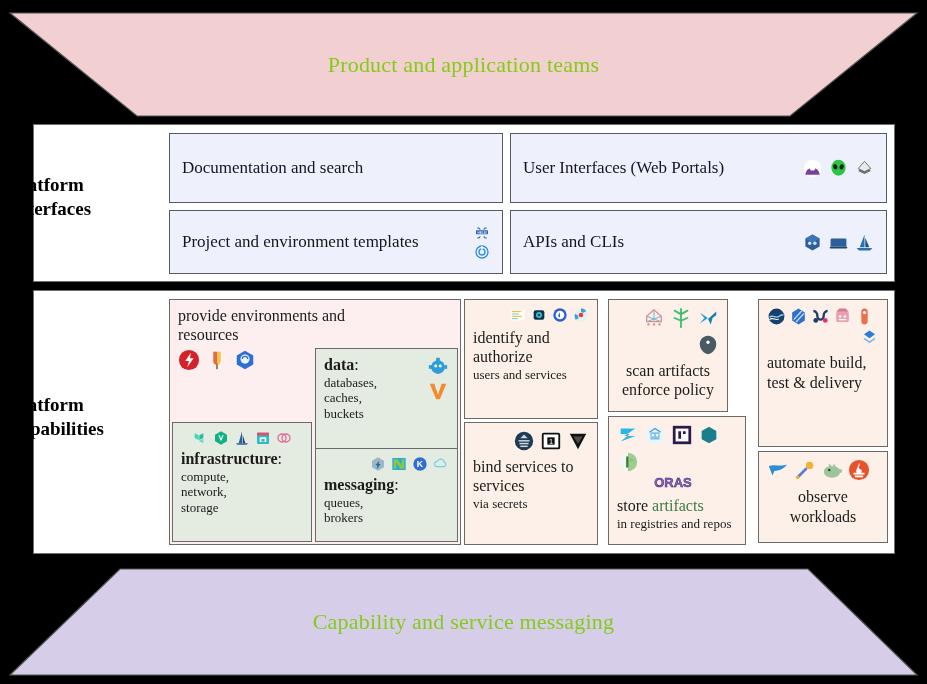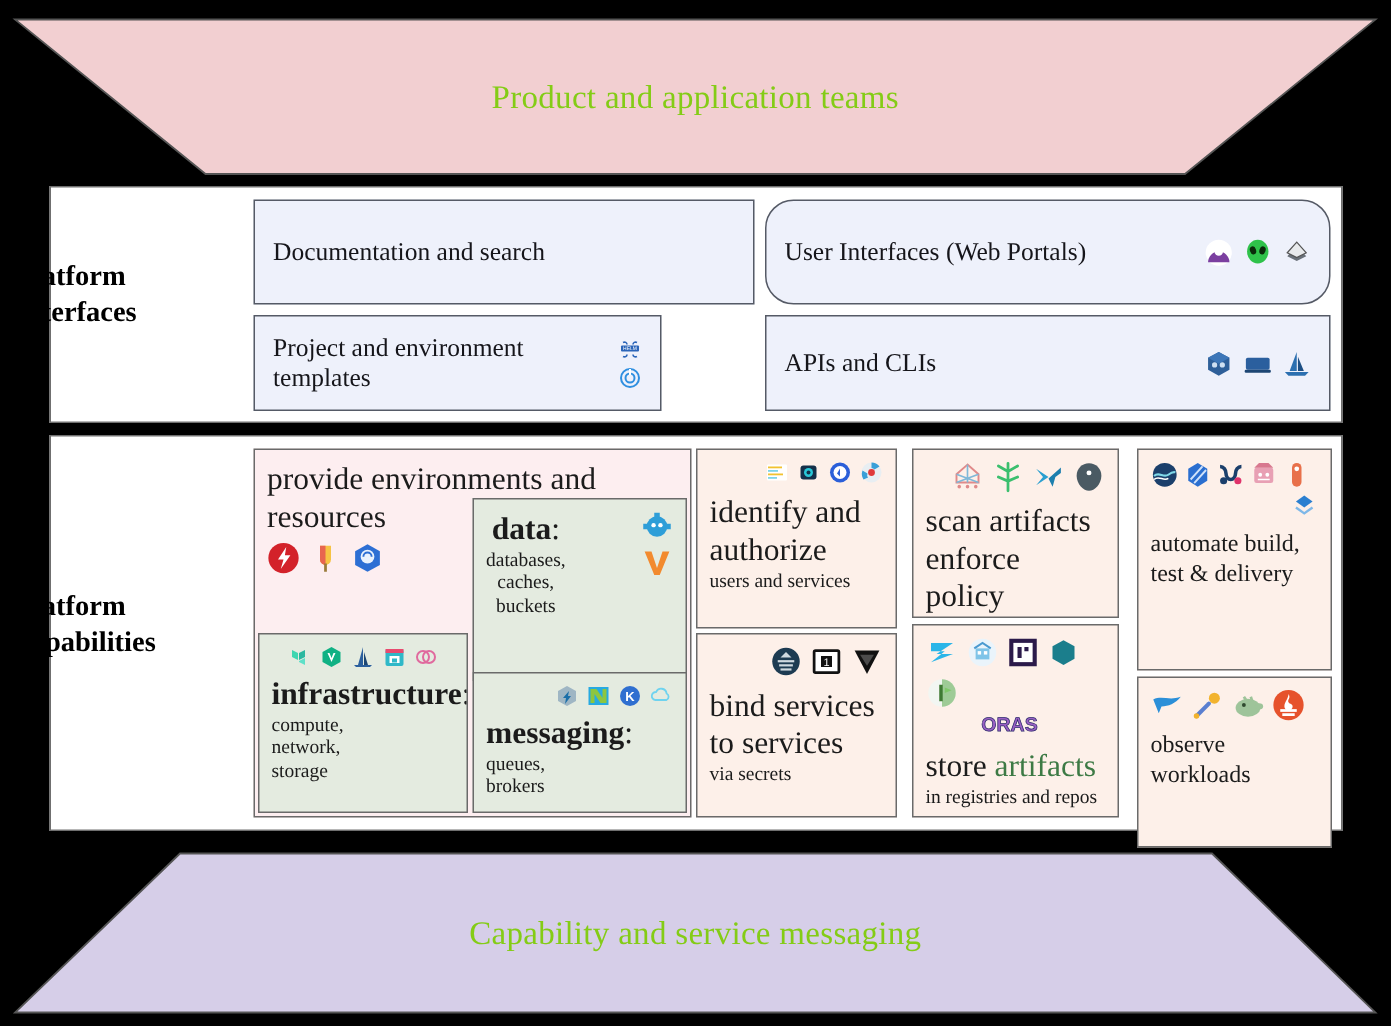--- a/index.html
+++ b/index.html
@@ -76,22 +76,22 @@
     color: #15151a;
     flex: 1 1 auto;
   }
   .iface-tile .t-icons {
     display: flex;
     align-items: center;
     gap: 7px;
     flex: 0 0 auto;
   }
   #tile-docs      { left: 169px; top: 133px; width: 334px; height: 70px; }
-  #tile-portals   { left: 510px; top: 133px; width: 377px; height: 70px; border-radius: 19px; }
-  #tile-templates { left: 169px; top: 210px; width: 272px; height: 64px; }
+  #tile-portals   { left: 510px; top: 133px; width: 377px; height: 70px; }
+  #tile-templates { left: 169px; top: 210px; width: 334px; height: 64px; }
   #tile-apis      { left: 510px; top: 210px; width: 377px; height: 64px; }
 
   #tile-templates .t-icons {
     flex-direction: column;
     gap: 3px;
     align-self: center;
   }
 
   
   .cap {
@@ -99,48 +99,48 @@
     box-sizing: border-box;
     border: 1px solid #6a6a6a;
     padding: 7px 8px;
     overflow: hidden;
   }
   .cap-pink  { background: #fdeef0; }
   .cap-green { background: #e4ebe0; }
   .cap-cream { background: #fdf0e9; }
 
   .cap .heading {
-    font-size: 21px;
+    font-size: 16px;
     color: #1b1b1b;
     line-height: 1.18;
   }
   .cap .heading b { font-weight: bold; }
   .cap .sub {
     font-size: 13px;
     color: #1b1b1b;
     line-height: 1.2;
   }
   .cap .icons {
     display: flex;
     align-items: center;
     gap: 6px;
     flex-wrap: wrap;
   }
 
   #cap-environments { left: 169px; top: 299px; width: 292px; height: 246px; }
   #cap-infrastructure { left: 172px; top: 422px; width: 140px; height: 120px; }
-  #cap-data { left: 315px; top: 332px; width: 143px; height: 122px; text-align: center; }
+  #cap-data { left: 315px; top: 348px; width: 143px; height: 122px; }
   #cap-messaging { left: 315px; top: 448px; width: 143px; height: 94px; }
 
   #cap-identify { left: 464px; top: 299px; width: 134px; height: 120px; }
   #cap-bind     { left: 464px; top: 422px; width: 134px; height: 123px; }
-  #cap-scan     { left: 608px; top: 299px; width: 138px; height: 113px; }
+  #cap-scan     { left: 608px; top: 299px; width: 120px; height: 113px; text-align: center; }
   #cap-store    { left: 608px; top: 416px; width: 138px; height: 129px; }
   #cap-automate { left: 758px; top: 299px; width: 130px; height: 148px; }
-  #cap-observe  { left: 758px; top: 451px; width: 130px; height: 114px; }
+  #cap-observe  { left: 758px; top: 451px; width: 130px; height: 92px; text-align: center; }
 
   #cap-environments > .heading { max-width: 230px; }
 
   .purple-text { color: #6b4f9e; }
   .maroon-text { color: #8b2f4f; }
   .green-word  { color: #3d7a45; }
 
   #cap-automate .heading, #cap-observe .heading { font-size: 16px; line-height: 1.25; }
 
   .ic {

